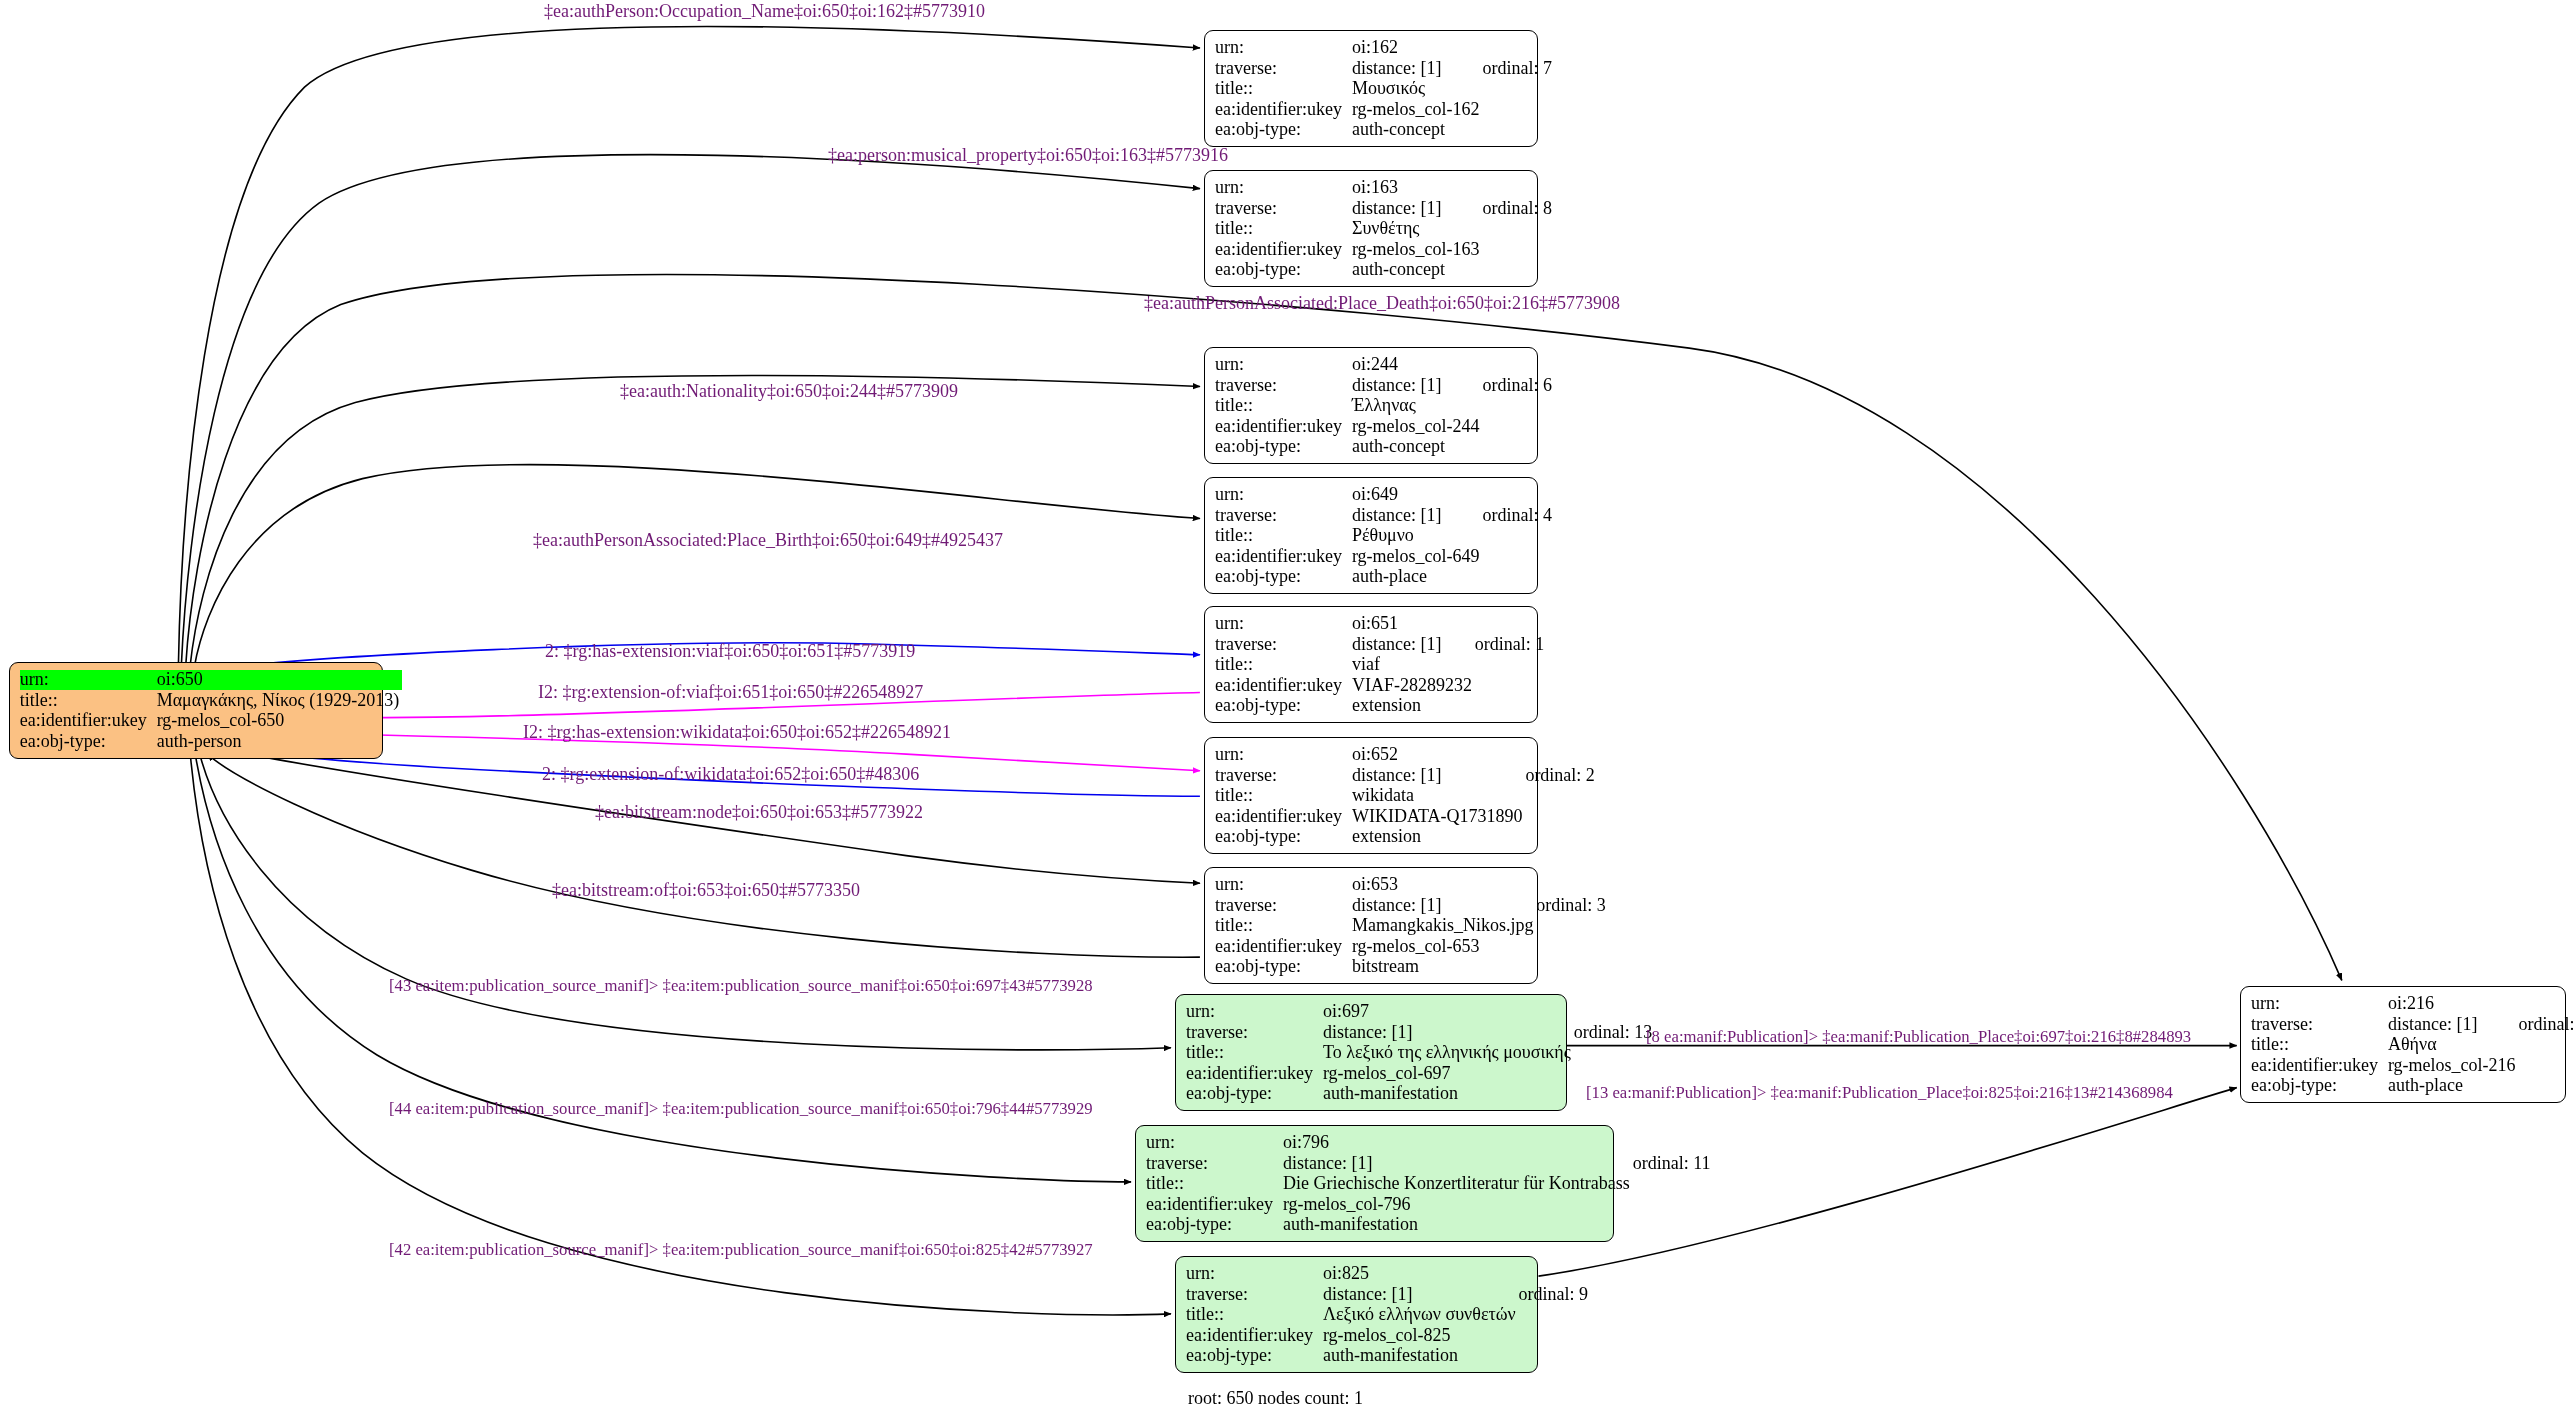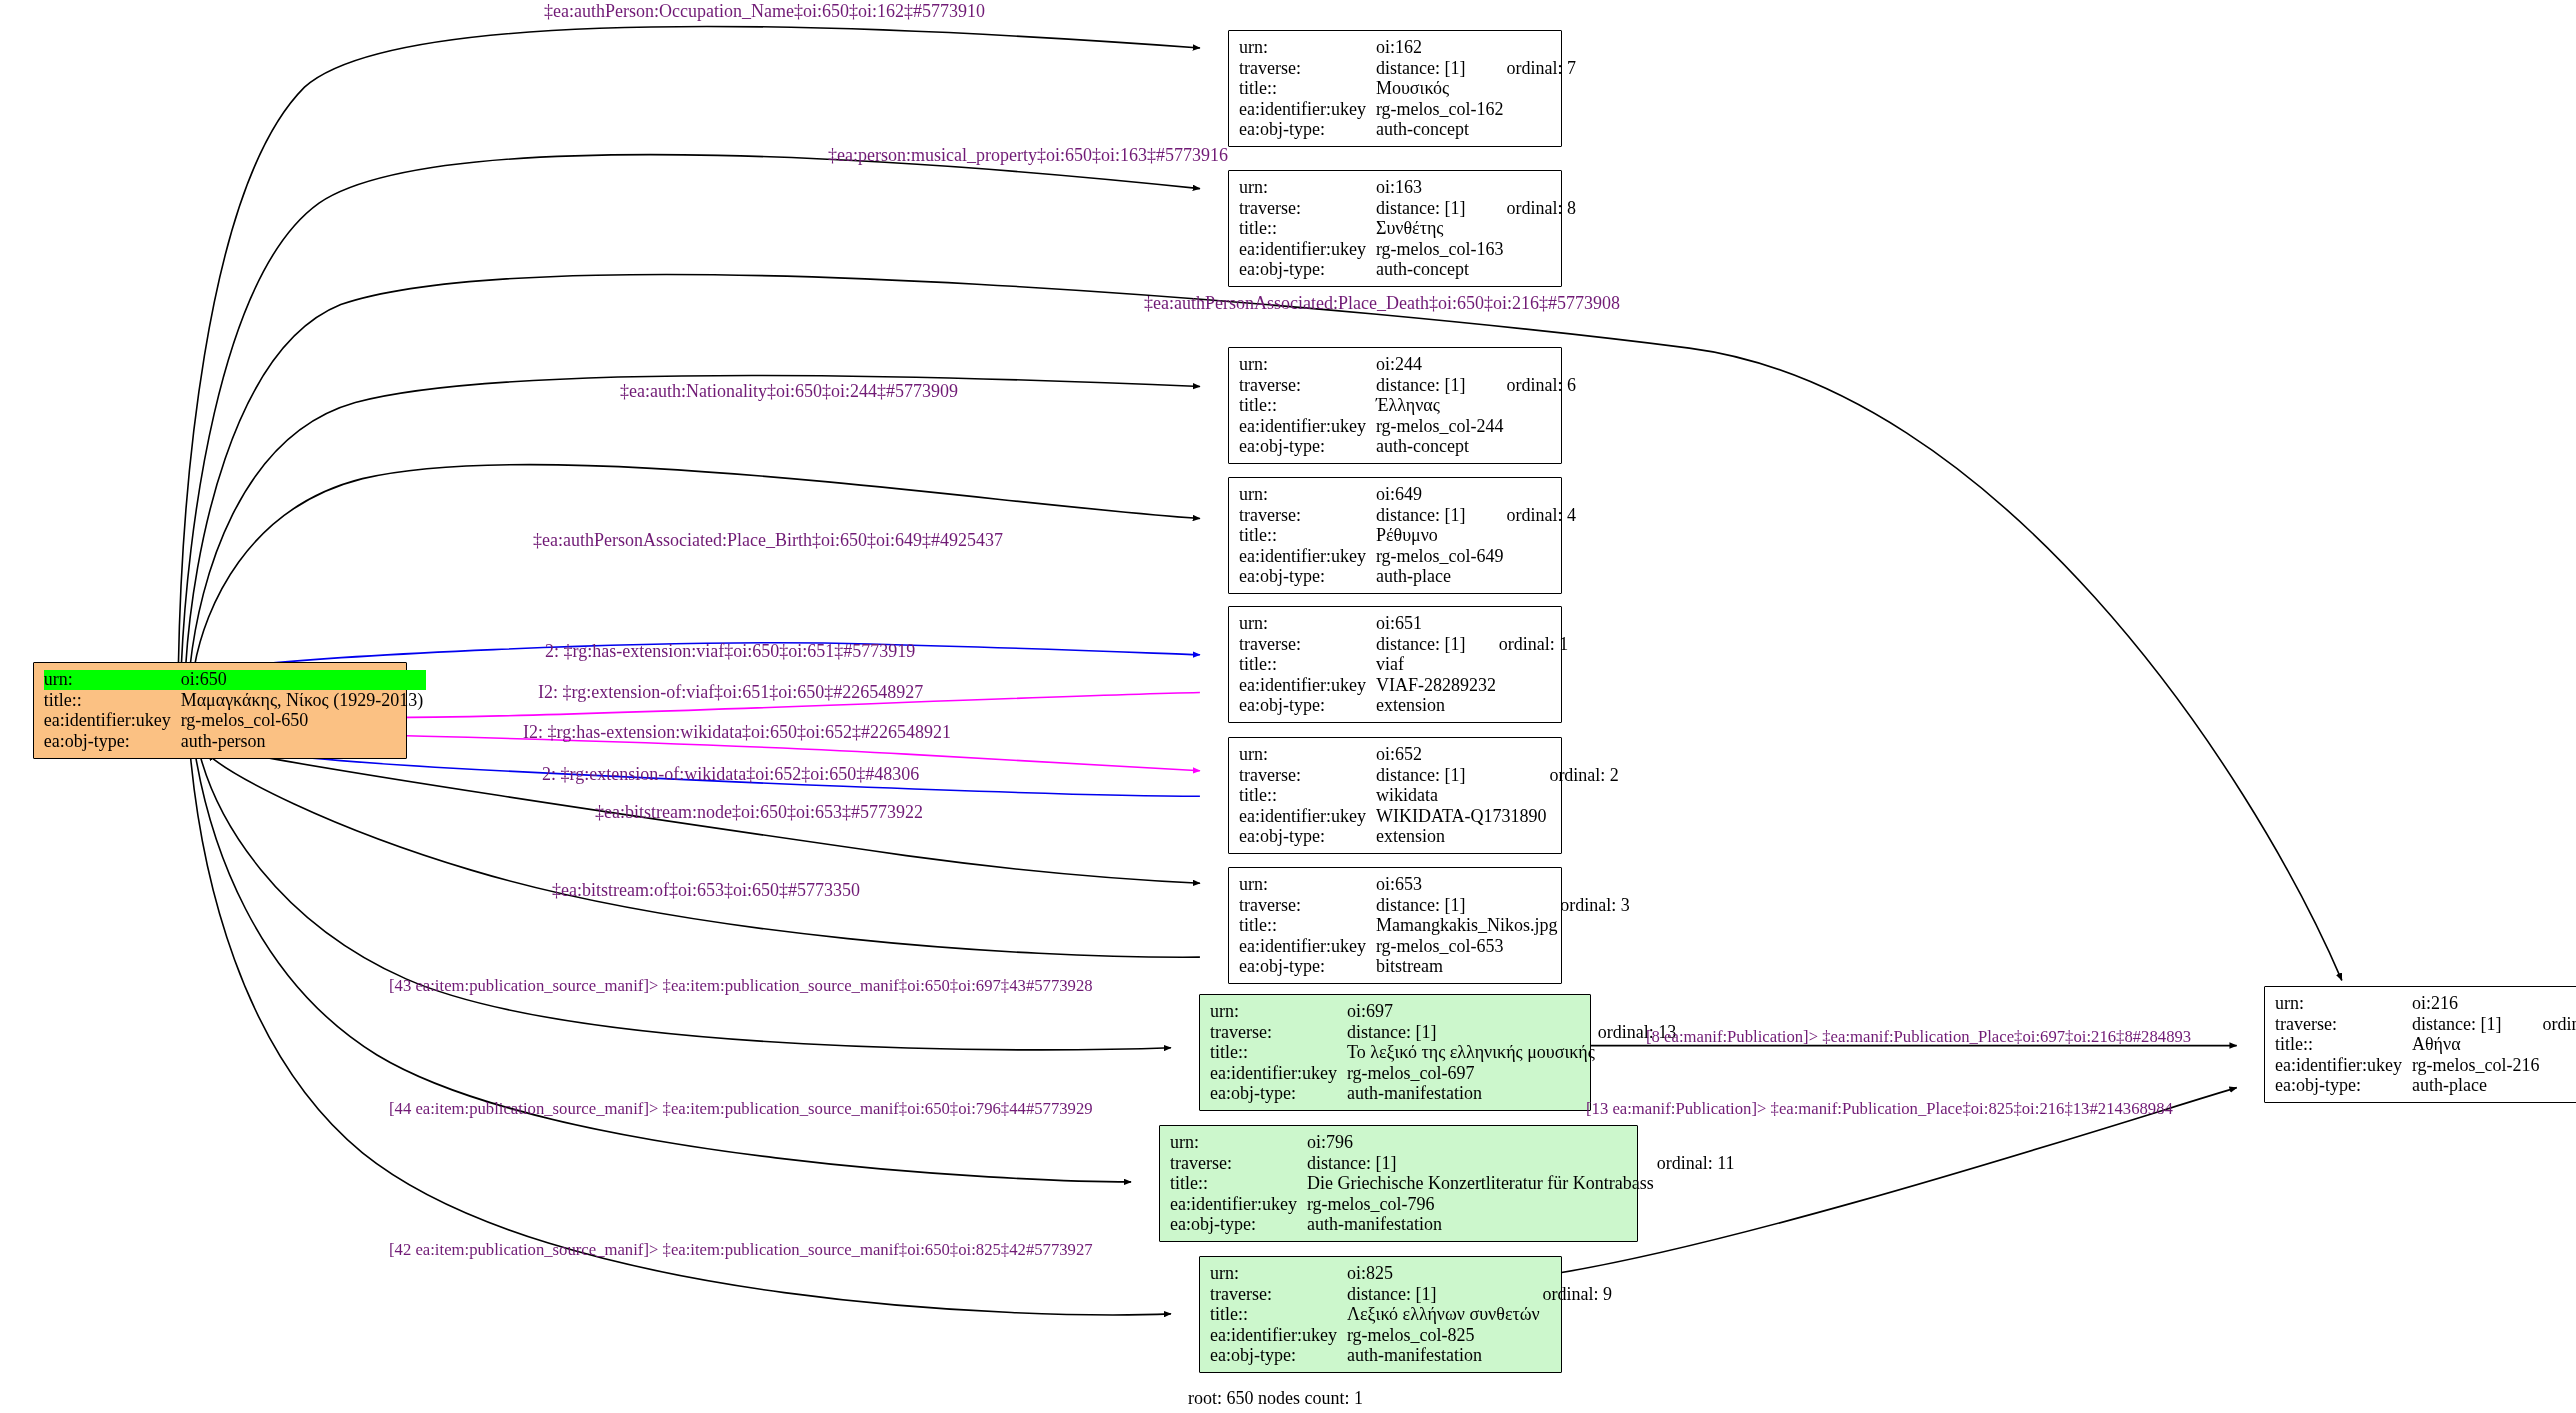--- a/index.html
+++ b/index.html
@@ -1,20 +1,20 @@
 <!DOCTYPE html>
 <html style="font-size:11.6px"><head>
 <meta charset="utf-8">
 <style>
   html,body{margin:0;padding:0;background:#ffffff;}
   body{font-family:"Liberation Serif","DejaVu Serif",serif;color:#000;}
   #canvas{position:relative;width:2576px;height:1414px;overflow:hidden;background:#fff;}
   svg#edges{position:absolute;left:0;top:0;width:2576px;height:1414px;pointer-events:none;}
-  .node{position:absolute;border:1.2px solid #000;border-radius:1px;box-sizing:border-box;
-        background:#ffffff;padding:6.5px 10px 6.5px 10px;margin-left:24px;}
+  .node{position:absolute;border:1.2px solid #000;border-radius:9px;box-sizing:border-box;
+        background:#ffffff;padding:6.5px 10px 6.5px 10px;}
   .node.person{background:#fbc183;border-color:#000;}
   .node.manif{background:#ccf7cc;border-color:#000;}
   .node table{border-collapse:collapse;}
   .node td{font-size:18px;line-height:1.06;padding:0.7px 0;white-space:nowrap;vertical-align:top;
            font-family:"Liberation Serif","DejaVu Serif",serif;}
   .node td.k{padding-right:10px;}
   .node td.v{padding-right:2.9px;}
   .hl{background:#00ff00;}
   .ord{padding-left:32px;}
   .elabel{position:absolute;font-size:18px;white-space:nowrap;line-height:1;
@@ -457,18 +457,18 @@
   <div class="elabel" style="left:545px;top:642px;">2: ‡rg:has-extension:viaf‡oi:650‡oi:651‡#5773919</div>
   <div class="elabel" style="left:538px;top:683px;">I2: ‡rg:extension-of:viaf‡oi:651‡oi:650‡#226548927</div>
   <div class="elabel" style="left:523px;top:723px;">I2: ‡rg:has-extension:wikidata‡oi:650‡oi:652‡#226548921</div>
   <div class="elabel" style="left:542px;top:765px;">2: ‡rg:extension-of:wikidata‡oi:652‡oi:650‡#48306</div>
   <div class="elabel" style="left:595px;top:803px;">‡ea:bitstream:node‡oi:650‡oi:653‡#5773922</div>
   <div class="elabel" style="left:552px;top:881px;">‡ea:bitstream:of‡oi:653‡oi:650‡#5773350</div>
   <div class="elabel sm" style="left:389px;top:978px;">[43 ea:item:publication_source_manif]&gt; ‡ea:item:publication_source_manif‡oi:650‡oi:697‡43#5773928</div>
   <div class="elabel sm" style="left:389px;top:1101px;">[44 ea:item:publication_source_manif]&gt; ‡ea:item:publication_source_manif‡oi:650‡oi:796‡44#5773929</div>
   <div class="elabel sm" style="left:389px;top:1242px;">[42 ea:item:publication_source_manif]&gt; ‡ea:item:publication_source_manif‡oi:650‡oi:825‡42#5773927</div>
   <div class="elabel sm" style="left:1646px;top:1029px;">[8 ea:manif:Publication]&gt; ‡ea:manif:Publication_Place‡oi:697‡oi:216‡8#284893</div>
-  <div class="elabel sm" style="left:1586px;top:1085px;margin-top:16px;">[13 ea:manif:Publication]&gt; ‡ea:manif:Publication_Place‡oi:825‡oi:216‡13#214368984</div>
+  <div class="elabel sm" style="left:1586px;top:1085px;">[13 ea:manif:Publication]&gt; ‡ea:manif:Publication_Place‡oi:825‡oi:216‡13#214368984</div>
 
   <div class="footer" style="left:1188px;top:1388px;">root: 650 nodes count: 1</div>
 
 </div>
 
 
 </body></html>

